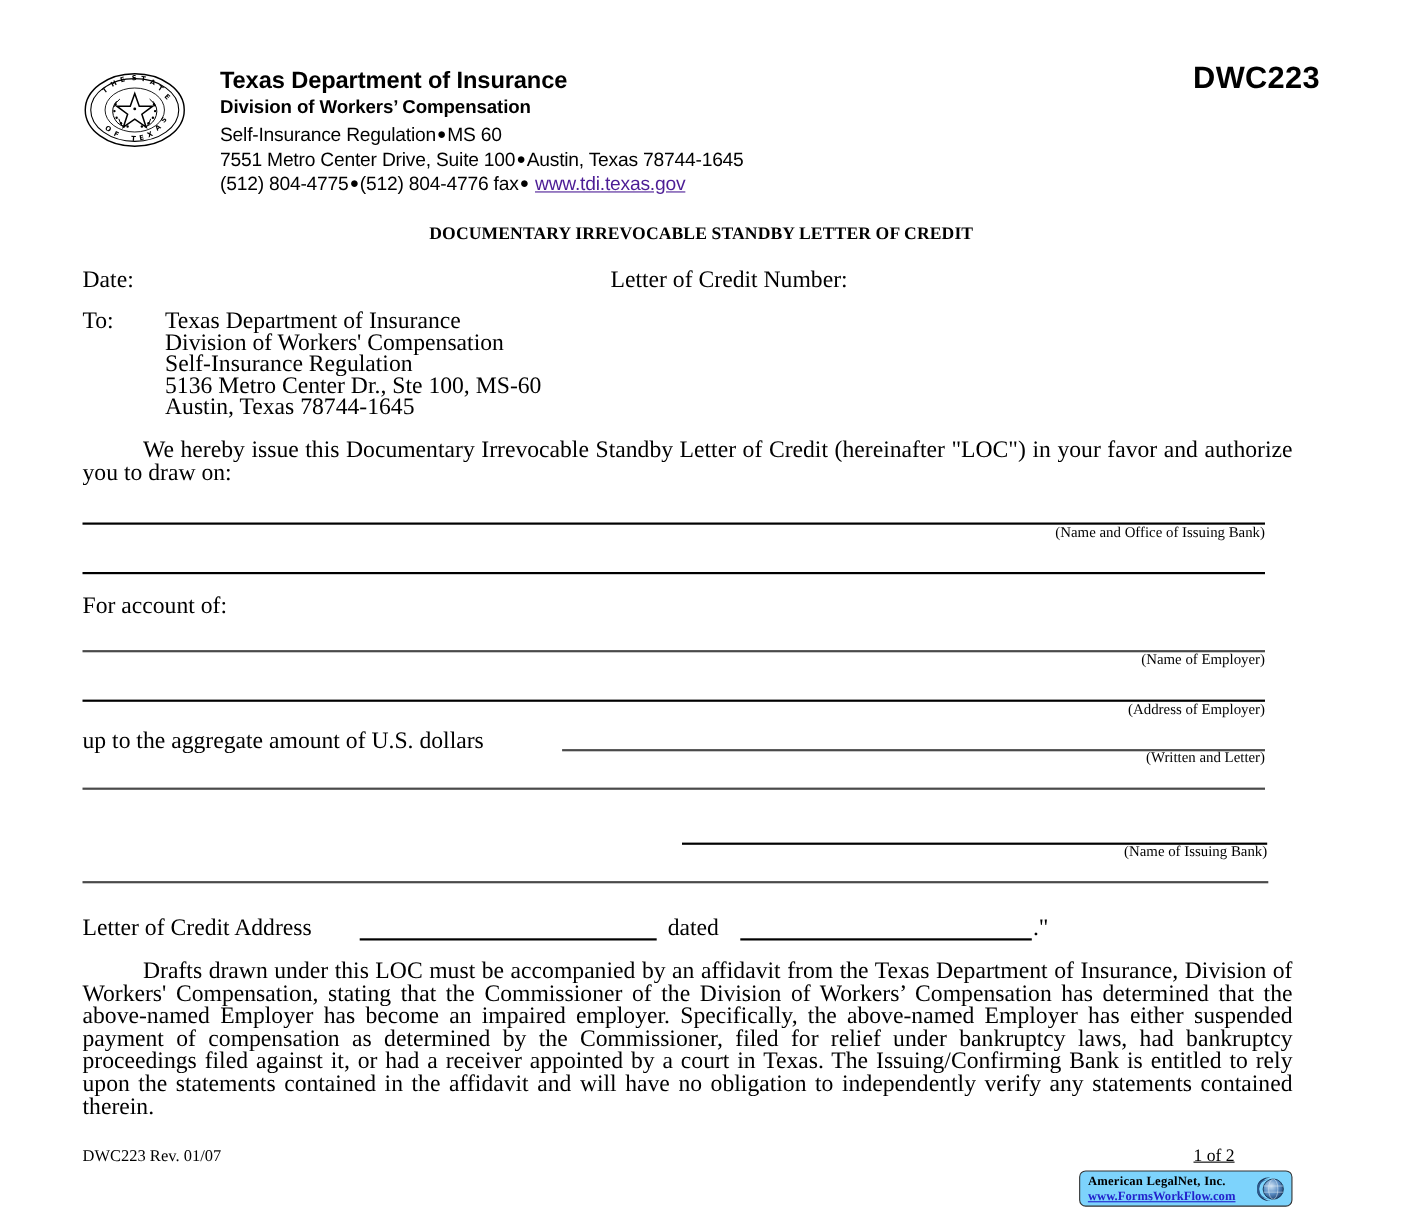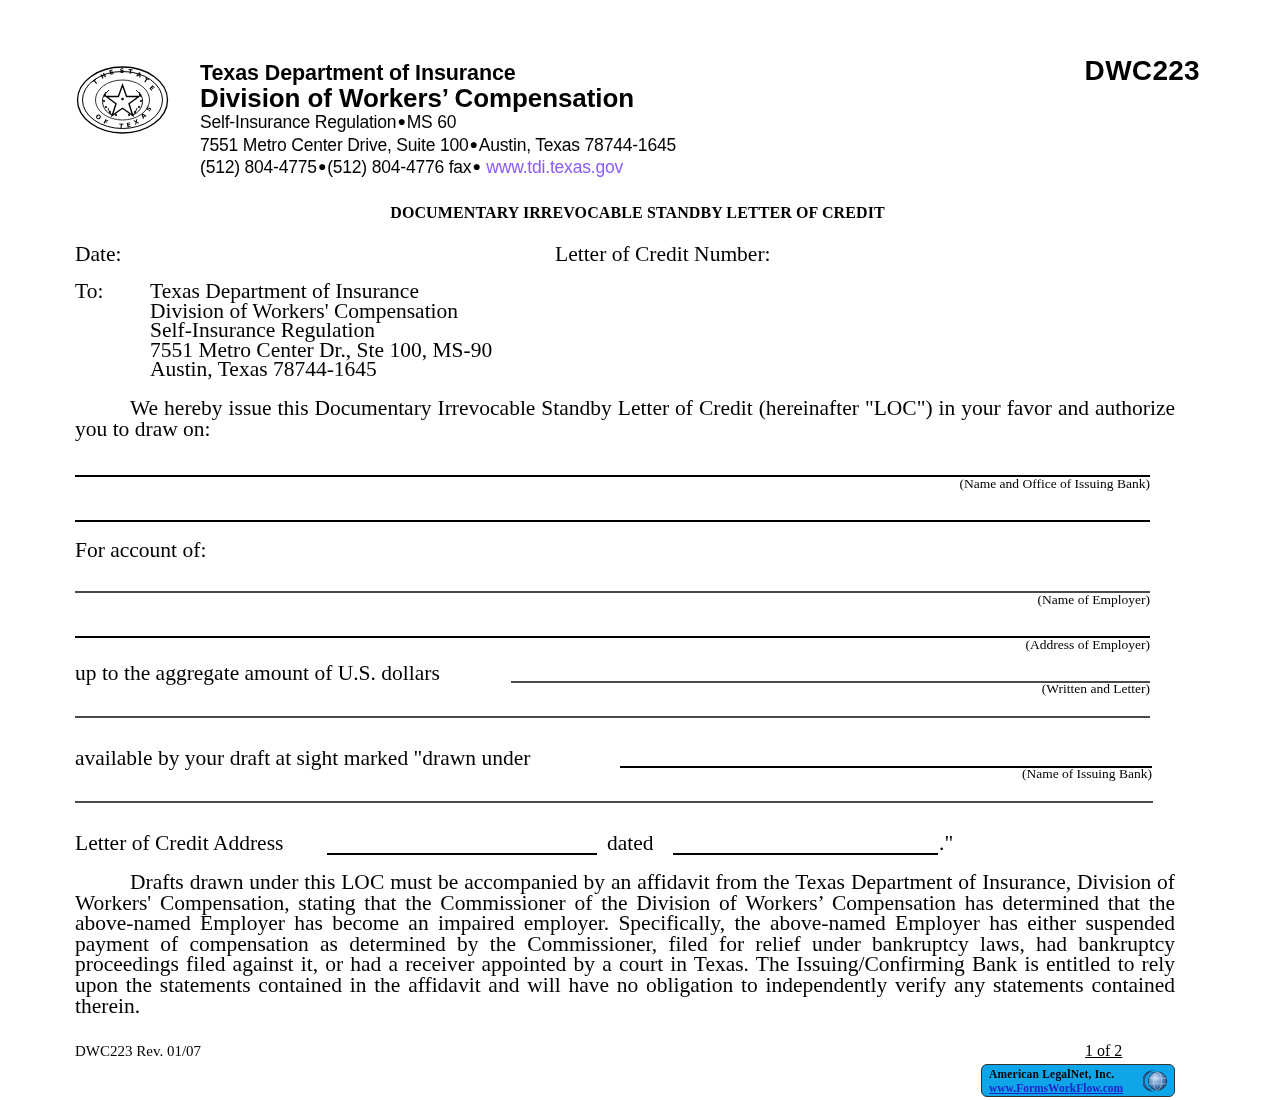--- a/index.html
+++ b/index.html
@@ -45,42 +45,43 @@
     font-family: "Liberation Sans", "DejaVu Sans", sans-serif;
   }
   .agency-line1 {
     font-size: 21.5px;
     font-weight: bold;
     line-height: 25px;
     letter-spacing: -0.1px;
     white-space: nowrap;
   }
   .agency-line2 {
-    font-size: 26px;
+    font-size: 17px;
     font-weight: bold;
     line-height: 24px;
     letter-spacing: -0.1px;
     white-space: nowrap;
   }
   .agency-line3,
   .agency-line4,
   .agency-line5 {
     font-size: 17.5px;
     line-height: 21.5px;
     letter-spacing: -0.2px;
     white-space: nowrap;
   }
   .agency-line3 { margin-top: 1px; }
   .bullet-sep {
     font-size: 14px;
     vertical-align: 2px;
     padding: 0 1px;
   }
   .weblink {
-    color: #8b5cf6;
+    color: #4c1d95;
+    text-decoration: underline;
     font-size: 17.5px;
   }
   .form-number {
     position: absolute;
     right: 0px;
     top: 0px;
     font-family: "Liberation Sans", "DejaVu Sans", sans-serif;
     font-size: 28px;
     font-weight: bold;
     letter-spacing: 0.3px;
@@ -197,21 +198,21 @@
     text-decoration: underline;
   }
   .legalnet-badge {
     position: absolute;
     left: 981px;
     top: 1064px;
     width: 194px;
     height: 33px;
     border: 1px solid #333333;
     border-radius: 6px;
-    background: #0ea5e9;
+    background: #7dd3fc;
     box-sizing: border-box;
     overflow: hidden;
   }
   .legalnet-text {
     position: absolute;
     left: 7px;
     top: 3px;
     width: 145px;
   }
   .legalnet-name {
@@ -317,21 +318,21 @@
     <span class="date-label">Date:</span>
     <span class="loc-number-label">Letter of Credit Number:</span>
   </div>
 
   <div class="to-block">
     <span class="to-label">To:</span>
     <div class="to-lines">
       <div>Texas Department of Insurance</div>
       <div>Division of Workers' Compensation</div>
       <div>Self-Insurance Regulation</div>
-      <div>7551 Metro Center Dr., Ste 100, MS-90</div>
+      <div>5136 Metro Center Dr., Ste 100, MS-60</div>
       <div>Austin, Texas 78744-1645</div>
     </div>
   </div>
 
   <div class="para para-issue">We hereby issue this Documentary Irrevocable Standby Letter of Credit (hereinafter "LOC") in your favor and authorize you to draw on:</div>
 
   <div class="rule" style="left:75px; top:475px; width:1075px;"></div>
   <div class="caption" style="left:75px; top:476px; width:1075px;">(Name and Office of Issuing Bank)</div>
 
   <div class="rule" style="left:75px; top:520px; width:1075px;"></div>
@@ -343,21 +344,20 @@
 
   <div class="rule" style="left:75px; top:636px; width:1075px;"></div>
   <div class="caption" style="left:75px; top:637px; width:1075px;">(Address of Employer)</div>
 
   <div class="inline-label" style="left:75px; top:661px;">up to the aggregate amount of U.S. dollars</div>
   <div class="rule light" style="left:511px; top:681px; width:639px;"></div>
   <div class="caption" style="left:511px; top:681px; width:639px;">(Written and Letter)</div>
 
   <div class="rule light" style="left:75px; top:716px; width:1075px;"></div>
 
-  <div class="inline-label" style="left:75px; top:746px;">available by your draft at sight marked "drawn under</div>
   <div class="rule" style="left:620px; top:766px; width:532px;"></div>
   <div class="caption" style="left:620px; top:766px; width:532px;">(Name of Issuing Bank)</div>
 
   <div class="rule light" style="left:75px; top:801px; width:1078px;"></div>
 
   <div class="inline-label" style="left:75px; top:831px;">Letter of Credit Address</div>
   <div class="rule" style="left:327px; top:853px; width:270px;"></div>
   <div class="inline-label" style="left:607px; top:831px;">dated</div>
   <div class="rule" style="left:673px; top:853px; width:265px;"></div>
   <div class="inline-label" style="left:939px; top:831px;">."</div>

